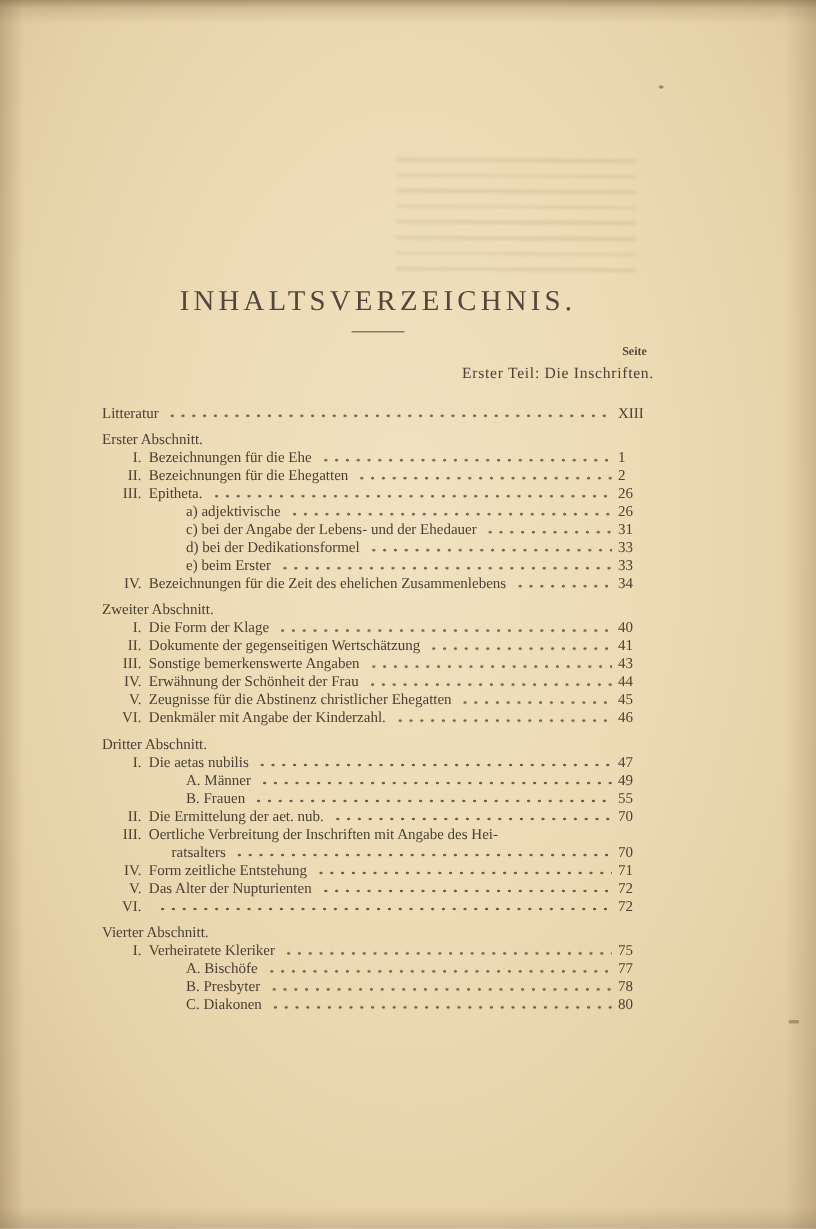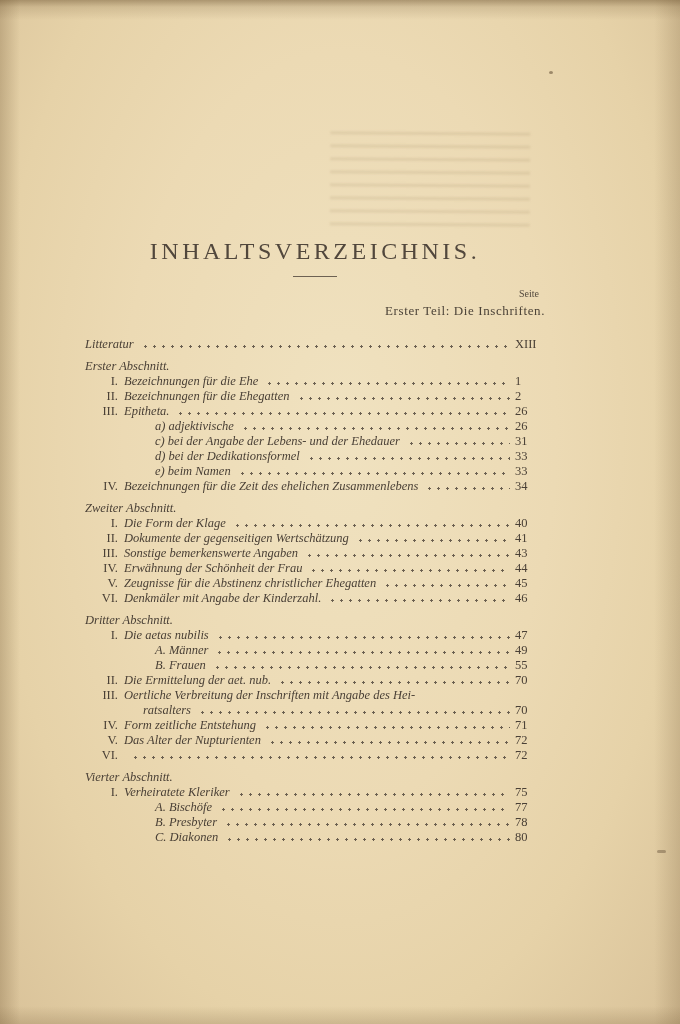--- a/index.html
+++ b/index.html
@@ -30,32 +30,32 @@
   }
   h1.title {
     margin: 0; text-align: center; font-weight: normal;
     font-size: 24px; line-height: 22px; letter-spacing: 3.5px; color: #51473c;
   }
   .rule {
     width: 44px; height: 1px; background: #6d6152;
     margin: 14px auto 10px auto;
   }
   .seite {
-    text-align: right; font-size: 10px; line-height: 13px; padding-right: 6px; color: #544a3e;
+    text-align: right; font-size: 10px; line-height: 13px; padding-right: 6px; color: #544a3e; font-weight: bold;
   }
   .part-heading {
     text-align: right; font-size: 13px; line-height: 17px; letter-spacing: .6px; margin-top: 2px; color: #4c4338;
   }
   .toc { margin-top: 18px; font-size: 12.5px; }
   .row { display: flex; line-height: 15px; }
   .row.heading { margin-top: 7px; }
   .num { flex: none; width: 33px; text-align: right; margin-right: 6px; }
   .level-2 { padding-left: 70px; }
   .level-3 { padding-left: 58px; }
-  .label { flex: none; white-space: nowrap; font-style: italic; }
+  .label { flex: none; white-space: nowrap; }
   .leader {
     flex: 1 1 auto; min-width: 4px; margin: 0 5px 0 7px;
     background-image: radial-gradient(circle, rgba(74,64,54,.8) 1.05px, rgba(74,64,54,0) 1.35px);
     background-size: 9px 5px;
     background-position: 0 calc(100% - 3px);
     background-repeat: repeat-x;
   }
   .pagenum { flex: none; width: 30px; text-align: left; }
 </style>
 </head>
@@ -114,21 +114,21 @@
     <span class="pagenum">31</span>
   </div>
         <div class="row level-2">
 
     <span class="label">d) bei der Dedikationsformel</span>
     <span class="leader"></span>
     <span class="pagenum">33</span>
   </div>
         <div class="row level-2">
 
-    <span class="label">e) beim Namen</span>
+    <span class="label">e) beim Erster</span>
     <span class="leader"></span>
     <span class="pagenum">33</span>
   </div>
         <div class="row level-1">
     <span class="num">IV.</span>
     <span class="label">Bezeichnungen für die Zeit des ehelichen Zusammenlebens</span>
     <span class="leader"></span>
     <span class="pagenum">34</span>
   </div>
         <div class="row level-0 heading no-trail">

